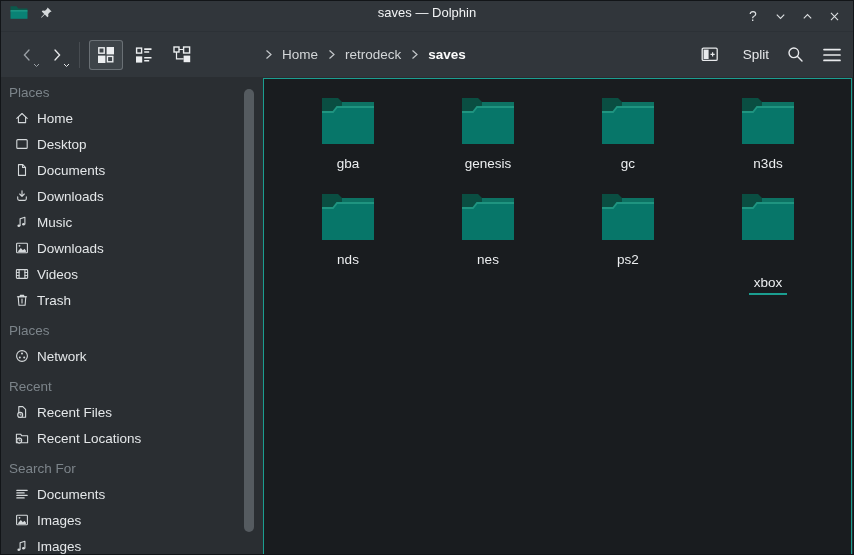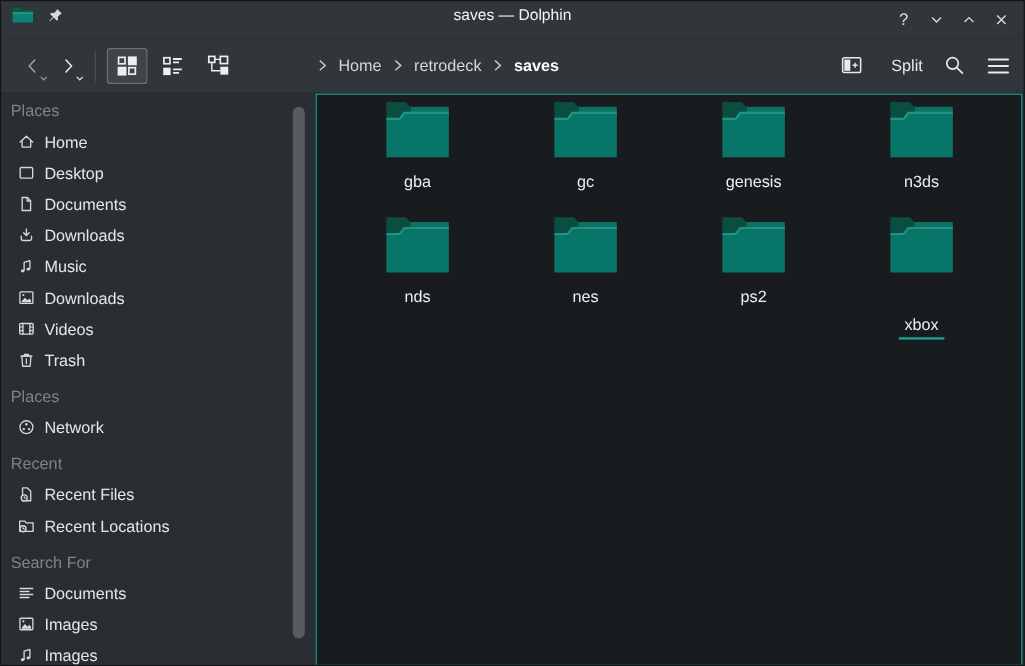--- a/index.html
+++ b/index.html
@@ -36,21 +36,21 @@
   .content{display:flex;height:479px;}
   .sidebar{width:258px;flex:none;position:relative;padding-top:2px;overflow:hidden;background:var(--panel);}
   .side-section{margin-top:4px;}
   .side-section:first-child{margin-top:0;}
   .side-header{height:26px;display:flex;align-items:center;padding-left:8px;color:var(--muted);font-size:13.5px;}
   .side-item{height:26px;display:flex;align-items:center;padding-left:12px;gap:7px;color:#e4e7e9;font-size:13.5px;cursor:default;}
   .side-item .icn{width:17px;height:17px;display:flex;align-items:center;justify-content:center;flex:none;}
   .scroll-thumb{position:absolute;right:5px;top:12px;width:10px;height:443px;border-radius:5px;background:var(--scrollbar);}
 
   .view{flex:1;margin:1px 1px 1px 4px;border:1px solid var(--accent);background:var(--view);overflow:hidden;}
-  .folder-grid{display:grid;grid-template-columns:repeat(4,140px);grid-auto-rows:96px;padding:0 0 0 14px;}
+  .folder-grid{display:grid;grid-template-columns:repeat(4,140px);grid-auto-rows:96px;padding:13px 0 0 14px;}
   .folder-item{display:flex;flex-direction:column;align-items:center;}
   .folder-item svg{margin-top:2px;}
   .f-label{margin-top:5px;font-size:13.5px;color:#eceef0;padding:0 5px 2px;border-bottom:2px solid transparent;line-height:17px;}
   .folder-item.focused .f-label{border-bottom-color:var(--accent);margin-top:28px;}
 </style>
 </head>
 <body>
 
 <div class="window">
 
@@ -338,30 +338,30 @@
 </svg></span>
             <span class="f-label">gba</span>
           </div>
           <div class="folder-item">
             <span><svg width="56" height="52" viewBox="0 0 56 52" xmlns="http://www.w3.org/2000/svg">
   <path d="M2 4h16l4 4v12H2z" style="fill:var(--folder-back)"></path>
   <path d="M22 8h32v10H22z" style="fill:var(--folder-strip)"></path>
   <path d="M2 50V18h11l4-5h37v37z" style="fill:var(--folder-front)"></path>
   <path d="M2 18h11l4-5h37" style="stroke:var(--folder-edge)" stroke-width="1.8" fill="none"></path>
 </svg></span>
+            <span class="f-label">genesis</span>
+          </div>
+          <div class="folder-item">
+            <span><svg width="56" height="52" viewBox="0 0 56 52" xmlns="http://www.w3.org/2000/svg">
+  <path d="M2 4h16l4 4v12H2z" style="fill:var(--folder-back)"></path>
+  <path d="M22 8h32v10H22z" style="fill:var(--folder-strip)"></path>
+  <path d="M2 50V18h11l4-5h37v37z" style="fill:var(--folder-front)"></path>
+  <path d="M2 18h11l4-5h37" style="stroke:var(--folder-edge)" stroke-width="1.8" fill="none"></path>
+</svg></span>
             <span class="f-label">gc</span>
-          </div>
-          <div class="folder-item">
-            <span><svg width="56" height="52" viewBox="0 0 56 52" xmlns="http://www.w3.org/2000/svg">
-  <path d="M2 4h16l4 4v12H2z" style="fill:var(--folder-back)"></path>
-  <path d="M22 8h32v10H22z" style="fill:var(--folder-strip)"></path>
-  <path d="M2 50V18h11l4-5h37v37z" style="fill:var(--folder-front)"></path>
-  <path d="M2 18h11l4-5h37" style="stroke:var(--folder-edge)" stroke-width="1.8" fill="none"></path>
-</svg></span>
-            <span class="f-label">genesis</span>
           </div>
           <div class="folder-item">
             <span><svg width="56" height="52" viewBox="0 0 56 52" xmlns="http://www.w3.org/2000/svg">
   <path d="M2 4h16l4 4v12H2z" style="fill:var(--folder-back)"></path>
   <path d="M22 8h32v10H22z" style="fill:var(--folder-strip)"></path>
   <path d="M2 50V18h11l4-5h37v37z" style="fill:var(--folder-front)"></path>
   <path d="M2 18h11l4-5h37" style="stroke:var(--folder-edge)" stroke-width="1.8" fill="none"></path>
 </svg></span>
             <span class="f-label">n3ds</span>
           </div>

